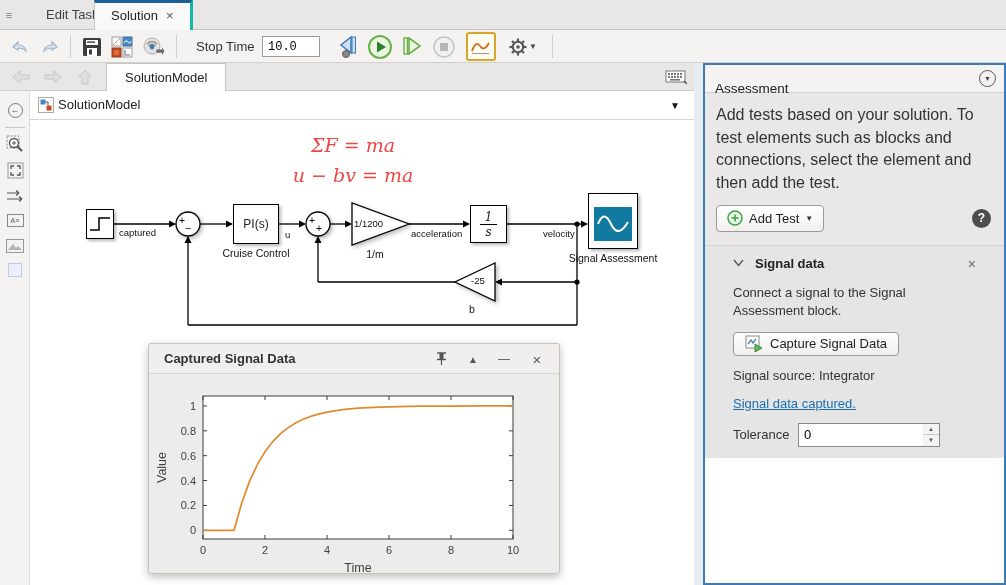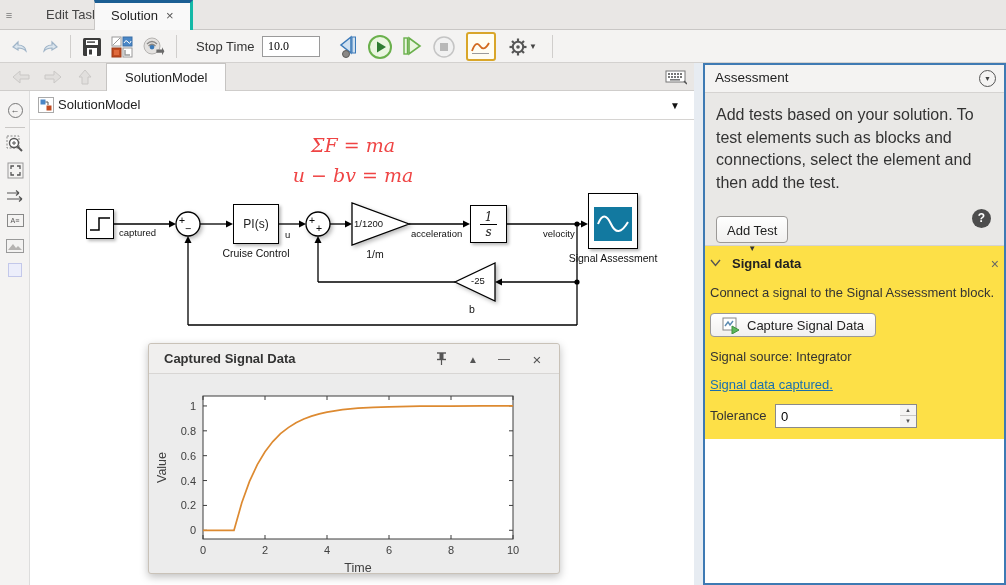--- a/index.html
+++ b/index.html
@@ -13,21 +13,21 @@
   .doc-tab { position:absolute; top:0; height:30px; line-height:29px; padding:0 16px; color:#444; font-size:13px; cursor:pointer; }
   #tab-edit { left:30px;text-align:right; }
   #tab-solution { left:94px; background:#f9f9f9; border-left:1px solid #c9c7c5; border-right:3px solid #14b8a6; border-top:3px solid #1b5e93; line-height:26px; color:#222; }
   #tab-solution .close-x { margin-left:8px; color:#555; font-size:13px; }
 
   
   #toolbar { position:absolute; left:0; top:30px; width:1006px; height:33px; background:#f4f3f2; border-bottom:1px solid #d3d1cf; }
   .tb-btn { position:absolute; top:3px; width:28px; height:27px; display:flex; align-items:center; justify-content:center; cursor:pointer; border-radius:3px; }
   .tb-sep { position:absolute; top:5px; width:1px; height:23px; background:#d0cecc; }
   #stop-time-label { position:absolute; left:196px; top:9px; font-size:13px; color:#333; }
-  #stop-time-input { position:absolute; left:262px; top:6px; width:58px; height:21px; border:1px solid #9a9a9a; background:#fff; font-size:12px; padding:0 5px; font-family:Liberation Serif, serif; }
+  #stop-time-input { position:absolute; left:262px; top:6px; width:58px; height:21px; border:1px solid #9a9a9a; background:#fff; font-size:12px; padding:0 5px; font-family:Liberation Mono, monospace; }
   #scope-btn { border:2px solid #d9a629; background:#fffdf2; width:30px; height:29px; top:2px; }
   .gear-caret { font-size:8px; color:#444; margin-left:2px; }
 
   
   #modelbar { position:absolute; left:0; top:63px; width:694px; height:28px; background:#e9e7e5; border-bottom:1px solid #cfcdcb; }
   .nav-arrow { position:absolute; top:3px; width:26px; height:22px; display:flex; align-items:center; justify-content:center; opacity:.55; cursor:pointer; }
   #model-tab { position:absolute; left:106px; top:0; height:28px; padding:0 18px; background:#fdfdfd; border:1px solid #c6c4c2; border-bottom:none; line-height:27px; font-size:13px; color:#222; cursor:pointer; }
   #kbd-btn { position:absolute; left:662px; top:3px; width:28px; height:22px; display:flex; align-items:center; justify-content:center; cursor:pointer; }
 
   
@@ -65,29 +65,29 @@
   #plot-svg { position:absolute; left:0; top:30px; }
   .tick { font:11px "Liberation Sans",sans-serif; fill:#404040; }
   .axlabel { font:12.5px "Liberation Sans",sans-serif; fill:#404040; }
 
   
   #splitter { position:absolute; left:694px; top:63px; width:9px; height:522px; background:#e7ecf2; cursor:col-resize; }
 
   
   #panel { position:absolute; left:703px; top:63px; width:303px; height:522px; background:#fff; border:2px solid #3e7ab3; }
   #panel-header { position:relative; height:28px; background:#f4f3f2; border-bottom:1px solid #d5d3d1; }
-  #panel-header .t { position:absolute; left:10px; top:5px; font-size:13.5px; color:#222; }
+  #panel-header .t { position:absolute; left:10px; top:16px; font-size:13.5px; color:#222; }
   #panel-collapse { position:absolute; right:8px; top:5px; width:17px; height:17px; border:1px solid #555; border-radius:50%; display:flex; align-items:center; justify-content:center; font-size:7px; color:#444; cursor:pointer; }
   #assess-body { background:#e9e8e6; padding:11px 11px 12px 11px; border-bottom:1px solid #d5d3d1; }
   #assess-desc { font-size:16px; color:#333; line-height:1.42; }
   #add-test-row { position:relative; margin-top:10px; height:28px; }
-  #add-test-btn { display:inline-flex; align-items:center; gap:6px; height:27px; padding:0 10px; background:linear-gradient(#ffffff,#f1f0ef); border:1px solid #9b9997; border-radius:4px; font-size:13px; color:#222; cursor:pointer;flex-direction:column; }
+  #add-test-btn { display:inline-flex; align-items:center; gap:6px; height:27px; padding:0 10px; background:linear-gradient(#ffffff,#f1f0ef); border:1px solid #9b9997; border-radius:4px; font-size:13px; color:#222; cursor:pointer; }
   #add-test-btn .caret { font-size:8px; color:#333; }
   #help-btn { position:absolute; right:2px; top:4px; width:19px; height:19px; background:#4d4d4d; color:#fff; border-radius:50%; font-size:12px; font-weight:bold; text-align:center; line-height:19px; cursor:pointer; }
-  #signal-section { background:#fde047; padding:10px 5px; }
+  #signal-section { background:#e5e5e5; padding:10px 28px; }
   #signal-header { position:relative; height:20px; }
   #signal-header .chev { position:absolute; left:0; top:3px; cursor:pointer; }
   #signal-header .t { position:absolute; left:22px; top:0; font-size:13px; font-weight:bold; color:#222; }
   #signal-close { position:absolute; right:0; top:0; font-size:14px; color:#666; cursor:pointer; }
   #signal-desc { margin-top:8px; font-size:13px; color:#333; line-height:1.42; }
   #capture-btn { display:inline-flex; align-items:center; gap:7px; height:24px; margin-top:11px; padding:0 11px; background:linear-gradient(#ffffff,#f1f0ef); border:1px solid #9b9997; border-radius:4px; font-size:13px; color:#222; cursor:pointer; }
   #signal-link { display:inline-block; margin-top:13px; font-size:13px; color:#1a6faf; text-decoration:underline; cursor:pointer; }
   #signal-source { margin-top:12px; font-size:13px; color:#333; }
   #tol-row { position:relative; margin-top:12px; height:25px; }
   #tol-label { position:absolute; left:0; top:4px; font-size:13px; color:#333; }

